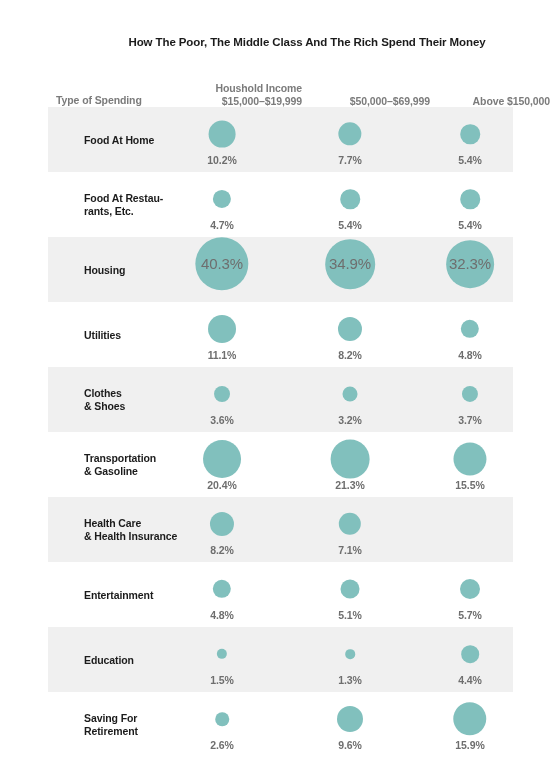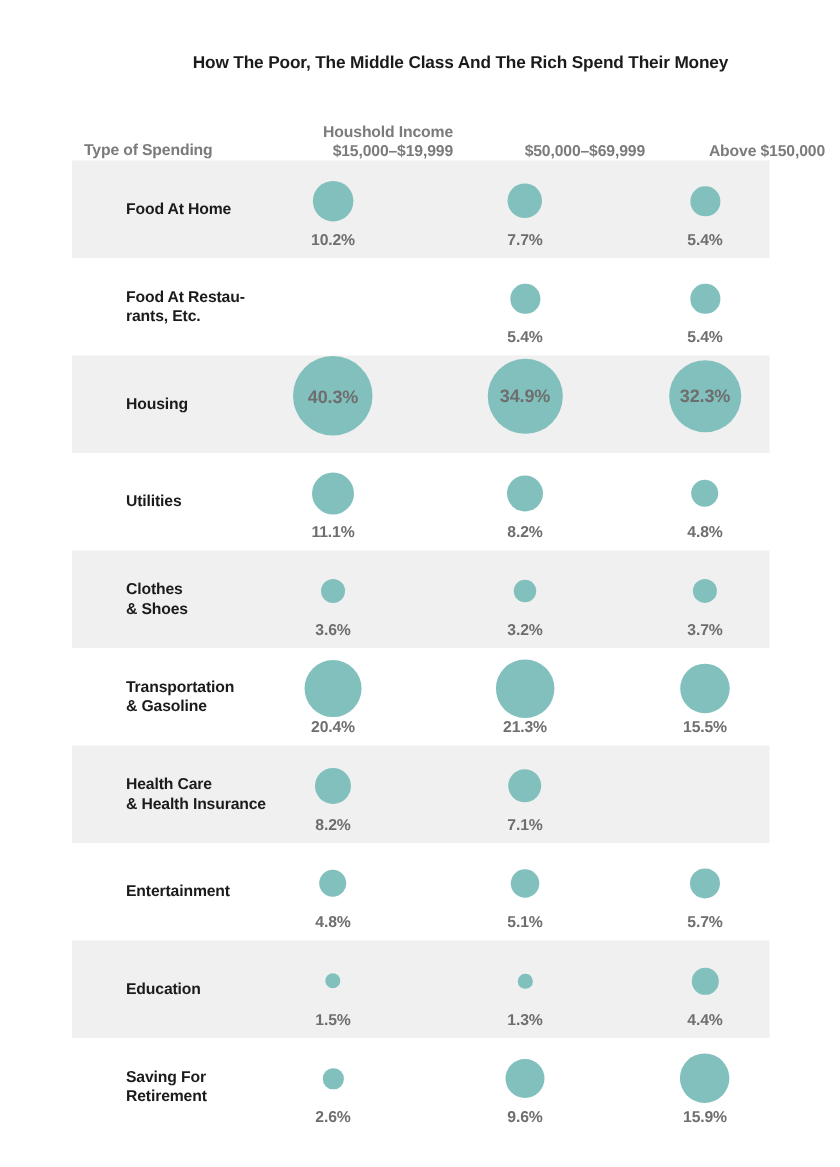--- a/index.html
+++ b/index.html
@@ -112,22 +112,22 @@
     transform: translate(-50%, -50%);
   }
   .bubble {
     border-radius: 50%;
     background: #81c0bd;
     display: flex;
     align-items: center;
     justify-content: center;
   }
   .bubble-inner-label {
-    font-size: 12px;
-    font-weight: bold;
+    font-size: 15px;
+    font-weight: normal;
     color: #6e6e6e;
     letter-spacing: -0.1px;
   }
   .cell-value {
     position: absolute;
     left: 0;
     width: 100%;
     bottom: 6px;
     text-align: center;
     font-size: 10.5px;
@@ -175,20 +175,26 @@
         <div class="cell" style="left: 422px;">
           <div class="bubble-wrap">
             <div class="bubble" style="width: 19.5198px; height: 19.5198px; background: rgb(129, 192, 189);"></div>
           </div>
           <div class="cell-value">5.4%</div>
         </div>
       </div>
       <div class="row">
         <div class="row-label">Food At Restau-
 rants, Etc.</div>
+        <div class="cell" style="left: 174px;">
+          <div class="bubble-wrap">
+            <div class="bubble" style="width: 18.2108px; height: 18.2108px; background: rgb(129, 192, 189);"></div>
+          </div>
+          <div class="cell-value">4.7%</div>
+        </div>
         <div class="cell" style="left: 302px;">
           <div class="bubble-wrap">
             <div class="bubble" style="width: 19.5198px; height: 19.5198px; background: rgb(129, 192, 189);"></div>
           </div>
           <div class="cell-value">5.4%</div>
         </div>
         <div class="cell" style="left: 422px;">
           <div class="bubble-wrap">
             <div class="bubble" style="width: 19.5198px; height: 19.5198px; background: rgb(129, 192, 189);"></div>
           </div>

